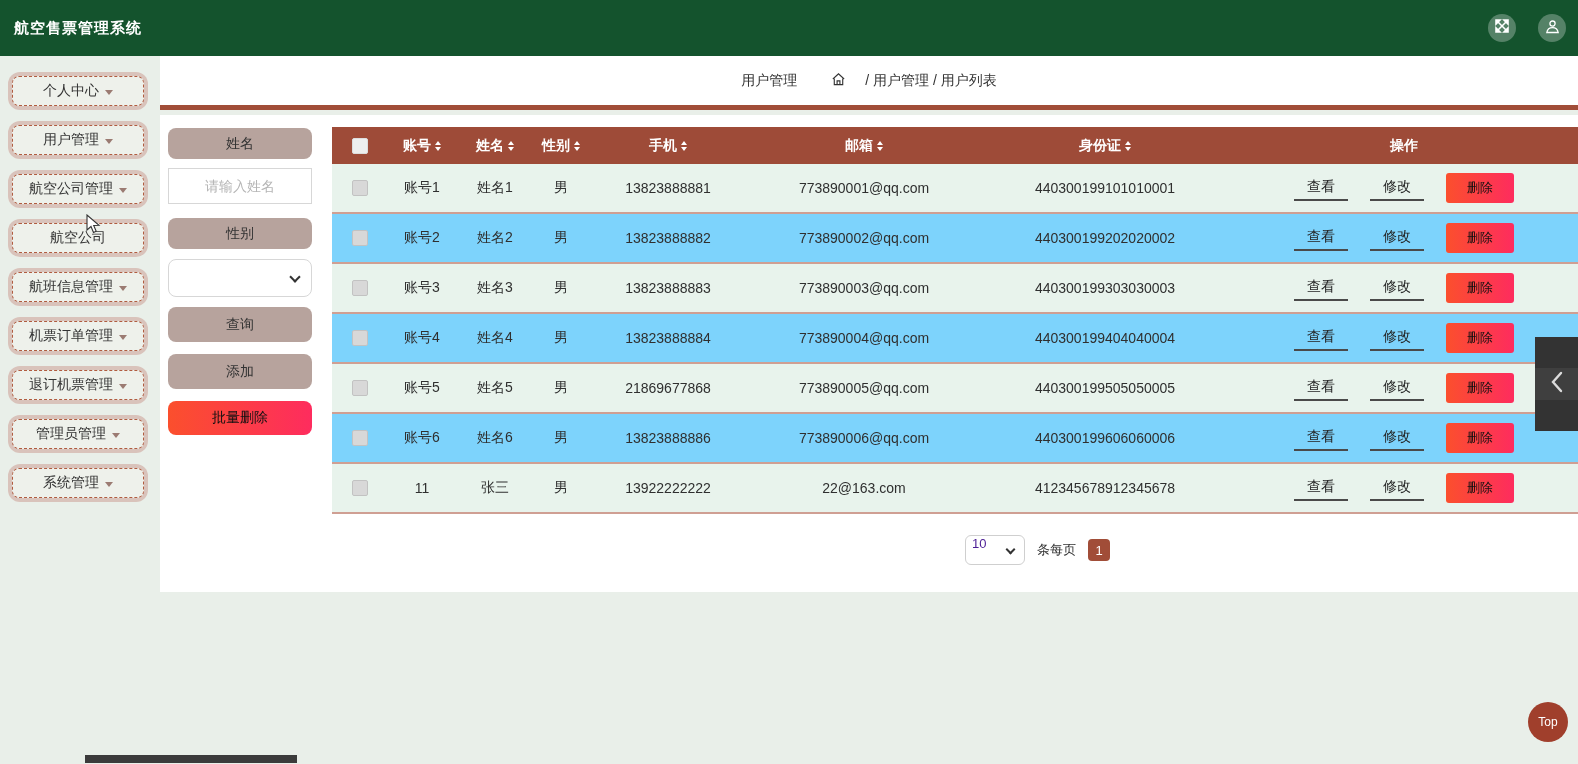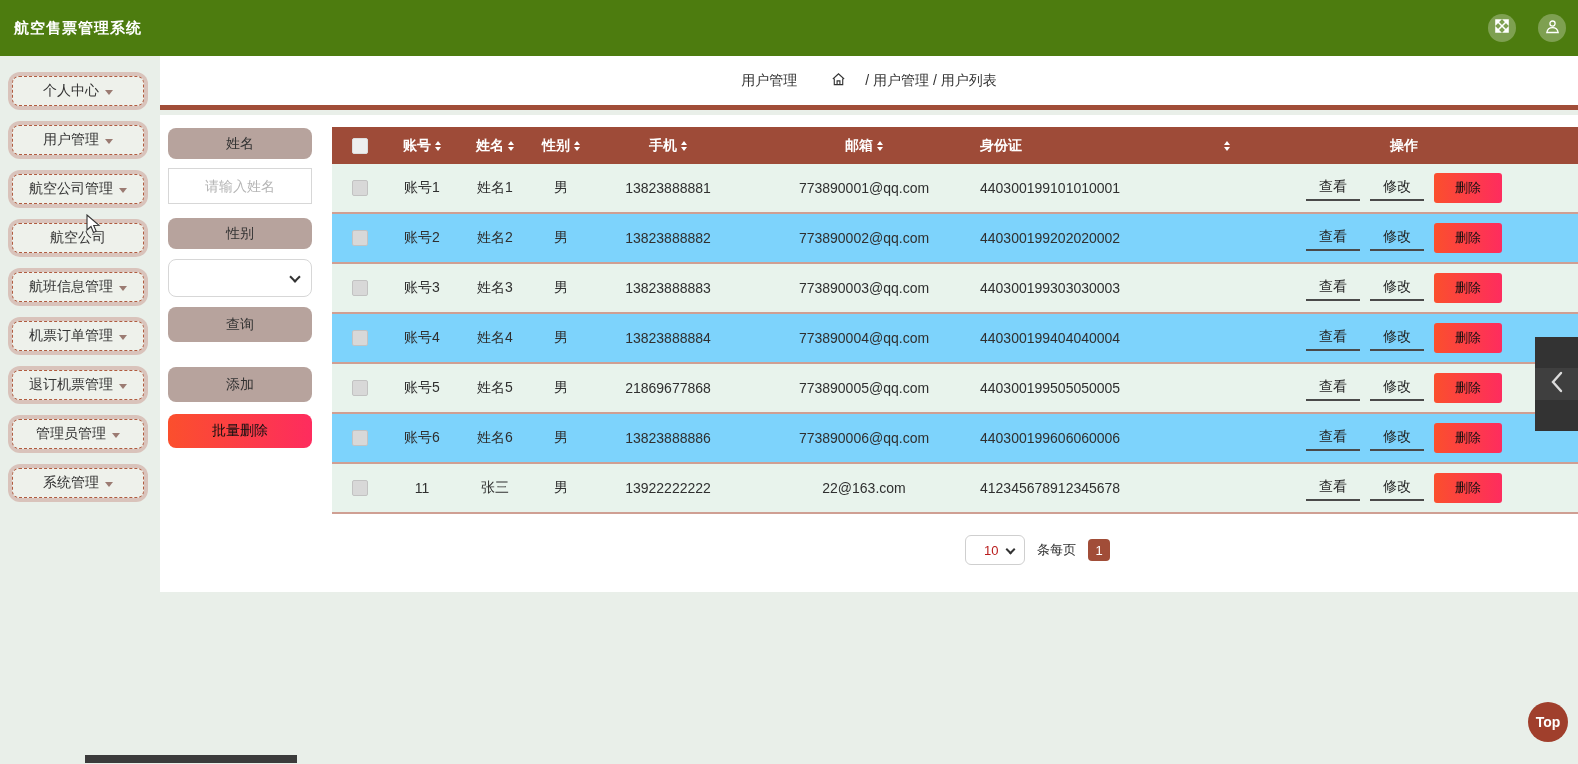--- a/index.html
+++ b/index.html
@@ -1,21 +1,21 @@
 <!DOCTYPE html>
 <html><head>
 <meta charset="utf-8">
 <style>
   * { margin:0; padding:0; box-sizing:border-box; }
   html,body { width:1578px; height:764px; }
   body { font-family:"Liberation Sans","DejaVu Sans",sans-serif; background:#e9efe9; overflow:hidden; }
   .screen { position:relative; width:1578px; height:764px; background:#e9efe9; }
 
   
-  .appbar { position:absolute; left:0; top:0; width:100%; height:56px; background:#4d7c0f; display:flex; align-items:center; }
+  .appbar { position:absolute; left:0; top:0; width:100%; height:56px; background:#14532d; display:flex; align-items:center; }
   .appbar .title { color:#fff; font-size:15px; font-weight:bold; margin-left:14px; letter-spacing:1px; }
   .appbar-icons { position:absolute; right:12px; top:0; height:56px; display:flex; align-items:center; gap:22px; }
   .circle-btn { width:28px; height:28px; border-radius:50%; background:rgba(255,255,255,0.28); display:flex; align-items:center; justify-content:center; cursor:pointer; }
 
   
   .sidebar { position:absolute; left:0; top:56px; width:160px; bottom:0; padding-top:16px; }
   .side-item { margin:0 12px 11px 8px; background:#d9c3bb; border-radius:12px; padding:4px; cursor:pointer; }
   .side-item-inner { background:#eef1eb; border:1px dashed #b05c40; border-radius:7px; height:30px; display:flex; align-items:center; justify-content:center; gap:6px; font-size:14px; color:#333; }
   .caret { width:0; height:0; border-left:4px solid transparent; border-right:4px solid transparent; border-top:5px solid #9b7b72; margin-top:2px; }
 
@@ -29,53 +29,53 @@
 
   
   .filterbox { position:absolute; left:8px; top:13px; width:144px; display:flex; flex-direction:column; }
   .f-label { background:#b7a39d; border:none; border-radius:8px; height:31px; display:flex; align-items:center; justify-content:center; font-size:14px; color:#333; }
   .f-input { margin-top:9px; height:36px; border:1px solid #d7d7d7; border-radius:0; text-align:center; font-size:14px; color:#333; outline:none; font-family:inherit; }
   .f-input::placeholder { color:#b5b5b5; }
   .f-gap1 { margin-top:14px; }
   .f-select { margin-top:10px; height:38px; background:#fff; border:1px solid #d7d7d7; border-radius:8px; position:relative; cursor:pointer; }
   .f-select .chev { position:absolute; right:12px; top:13px; width:8px; height:8px; border-right:2px solid #333; border-bottom:2px solid #333; transform:rotate(45deg); }
   .f-btn { margin-top:10px; background:#b7a39d; border:none; border-radius:8px; height:35px; font-size:14px; color:#333; cursor:pointer; font-family:inherit; }
-  .f-btn.add { margin-top:25px; }
+  .f-btn.add { margin-top:12px; }
   .f-danger { margin-top:12px; background:linear-gradient(90deg,#fb4f2d,#fe2c5e); border:none; border-radius:8px; height:34px; font-size:14px; color:#111; cursor:pointer; font-family:inherit; }
 
   
   .tablewrap { position:absolute; left:172px; top:12px; right:0; }
   .thead { display:flex; align-items:center; background:#9e4b38; height:37px; }
   .th { display:flex; align-items:center; justify-content:center; gap:4px; color:#fff; font-size:14px; font-weight:bold; cursor:pointer; }
   .tr { display:flex; align-items:center; height:50px; background:#7dd3fc; border-bottom:2px solid #cf9f93; }
   .tr:nth-child(odd) { background:#e8f3ec; }
   .td { display:flex; align-items:center; justify-content:center; font-size:14px; color:#2f2f2f; overflow:hidden; }
-  .c0{width:56px;} .c1{width:68px;} .c2{width:78px;} .c3{width:54px;} .c4{width:160px;} .c5{width:232px;} .c6{width:250px;justify-content:space-between;} .c7{flex:1;}
+  .c0{width:56px;} .c1{width:68px;} .c2{width:78px;} .c3{width:54px;} .c4{width:160px;} .c5{width:232px;} .c6{width:250px;} .c7{flex:1;}
   .cb { width:16px; height:16px; background:#d8d8d8; border:1px solid #c2c2c2; border-radius:2px; cursor:pointer; }
   .cb.head { background:#eeeeee; border-color:#dddddd; }
   .sort { display:flex; flex-direction:column; align-items:center; gap:2px; }
   .sort i { display:block; width:0; height:0; border-left:3px solid transparent; border-right:3px solid transparent; }
   .sort .up { border-bottom:4px solid #fff; }
   .sort .dn { border-top:4px solid #fff; }
-  .actions { display:flex; align-items:center; justify-content:center; gap:10px; }
+  .actions { display:flex; align-items:center; justify-content:center; gap:22px; }
   .link-btn { background:transparent; border:none; border-bottom:2px solid #4a4a4a; width:54px; height:26px; font-size:14px; color:#222; cursor:pointer; font-family:inherit; }
   .del-btn { background:linear-gradient(90deg,#fb4f2d,#fe2c5e); border:none; border-radius:3px; width:68px; height:30px; font-size:13px; color:#111; cursor:pointer; font-family:inherit; }
 
   
   .pager { position:absolute; left:805px; top:420px; display:flex; align-items:center; gap:12px; }
-  .pg-select { width:60px; height:30px; border:1px solid #cfcfcf; border-radius:6px; background:#fff; position:relative; display:flex; align-items:center; padding-left:18px; font-size:13px; color:#b91c1c; cursor:pointer; }
+  .pg-select { width:60px; height:30px; border:1px solid #cfcfcf; border-radius:6px; background:#fff; position:relative; display:flex; align-items:flex-start; padding-left:6px; font-size:13px; color:#4c1d95; cursor:pointer; }
   .pg-select .chev { position:absolute; right:10px; top:10px; width:7px; height:7px; border-right:2px solid #333; border-bottom:2px solid #333; transform:rotate(45deg); }
   .pg-label { font-size:13px; color:#333; }
   .pg-page { width:22px; height:22px; background:#a14d38; border-radius:4px; color:#fff; font-size:13px; display:flex; align-items:center; justify-content:center; cursor:pointer; }
 
   
   .drawer { position:absolute; right:0; top:337px; width:43px; height:94px; display:flex; flex-direction:column; cursor:pointer; }
   .drawer .seg { flex:1; background:#333333; }
   .drawer .seg.mid { background:#3f3f3f; display:flex; align-items:center; justify-content:center; }
-  .topbtn { position:absolute; right:10px; top:702px; width:40px; height:40px; border-radius:50%; background:radial-gradient(circle at 35% 35%, #b24a33, #90expr3a28); background-color:#a03f2c; color:#fff; font-size:14px; display:flex; align-items:center; justify-content:center; cursor:pointer;font-weight:bold; }
+  .topbtn { position:absolute; right:10px; top:702px; width:40px; height:40px; border-radius:50%; background:radial-gradient(circle at 35% 35%, #b24a33, #90expr3a28); background-color:#a03f2c; color:#fff; font-size:12px; display:flex; align-items:center; justify-content:center; cursor:pointer; }
   .botbar { position:absolute; left:85px; top:755px; width:212px; height:8px; background:#3b3b3b; }
   .cursor { position:absolute; left:86px; top:214px; pointer-events:none; }
 </style>
 </head>
 <body>
 
 <div class="screen">
 
   <div class="appbar">
     <div class="title">航空售票管理系统</div>

